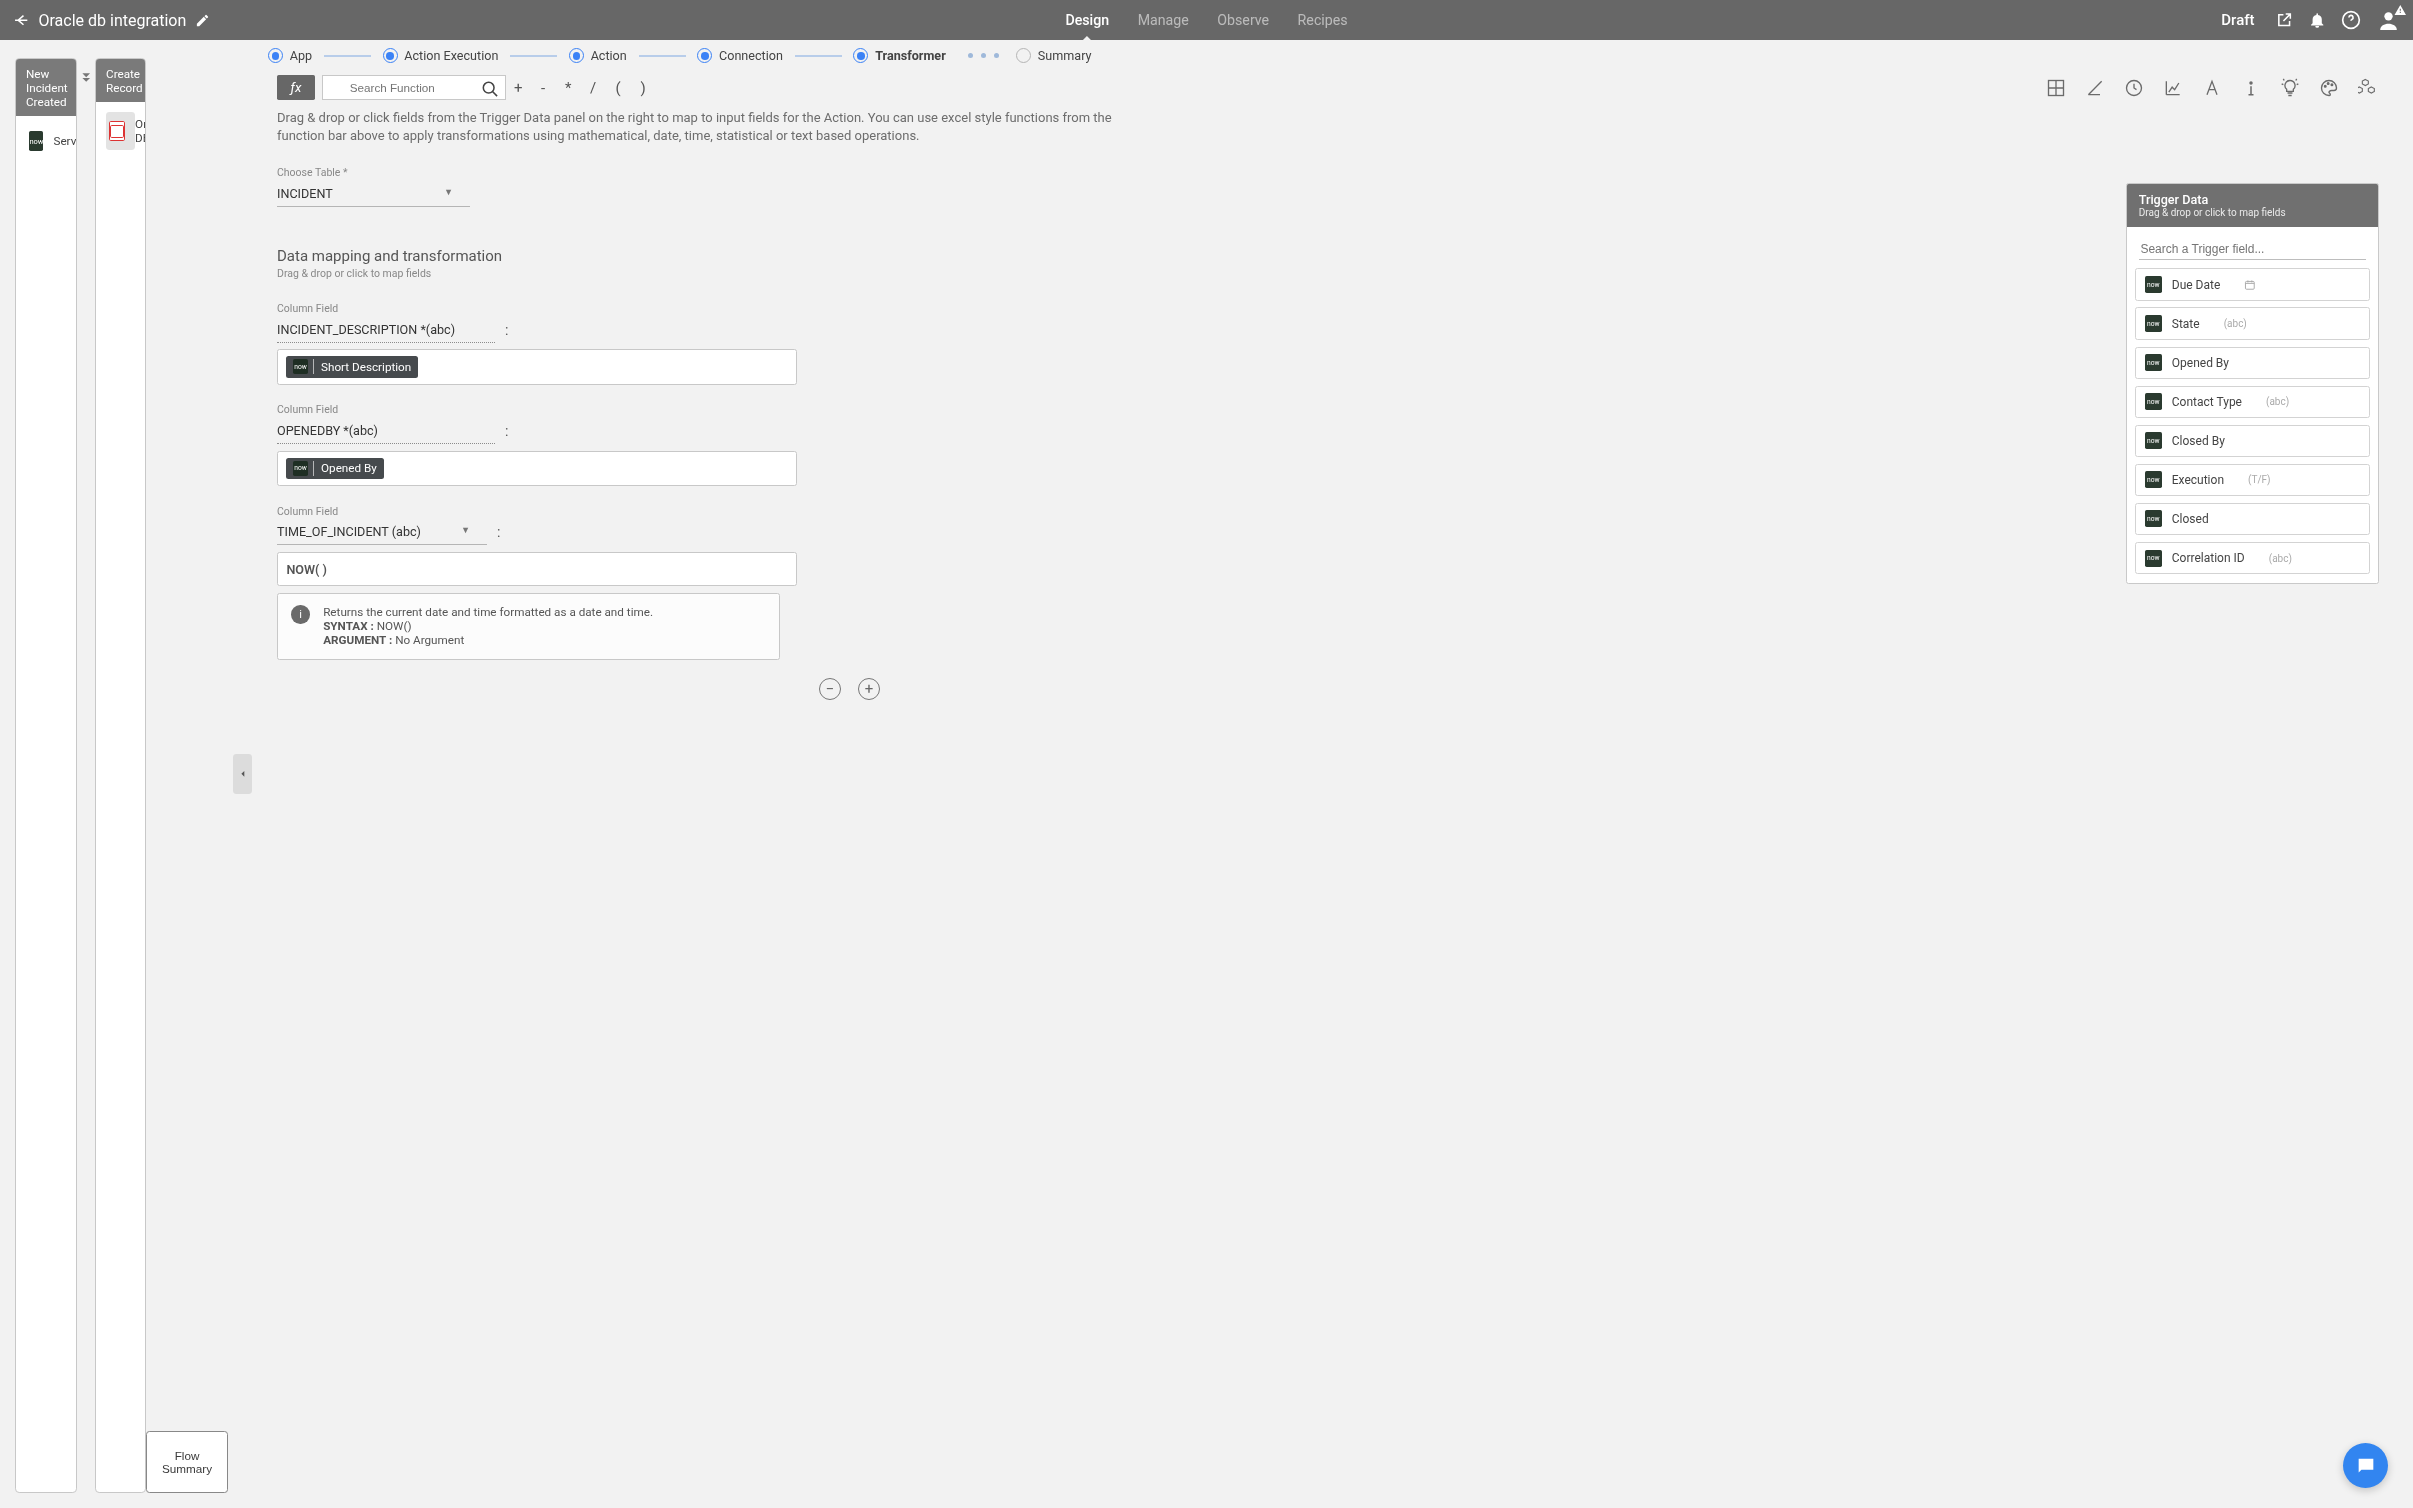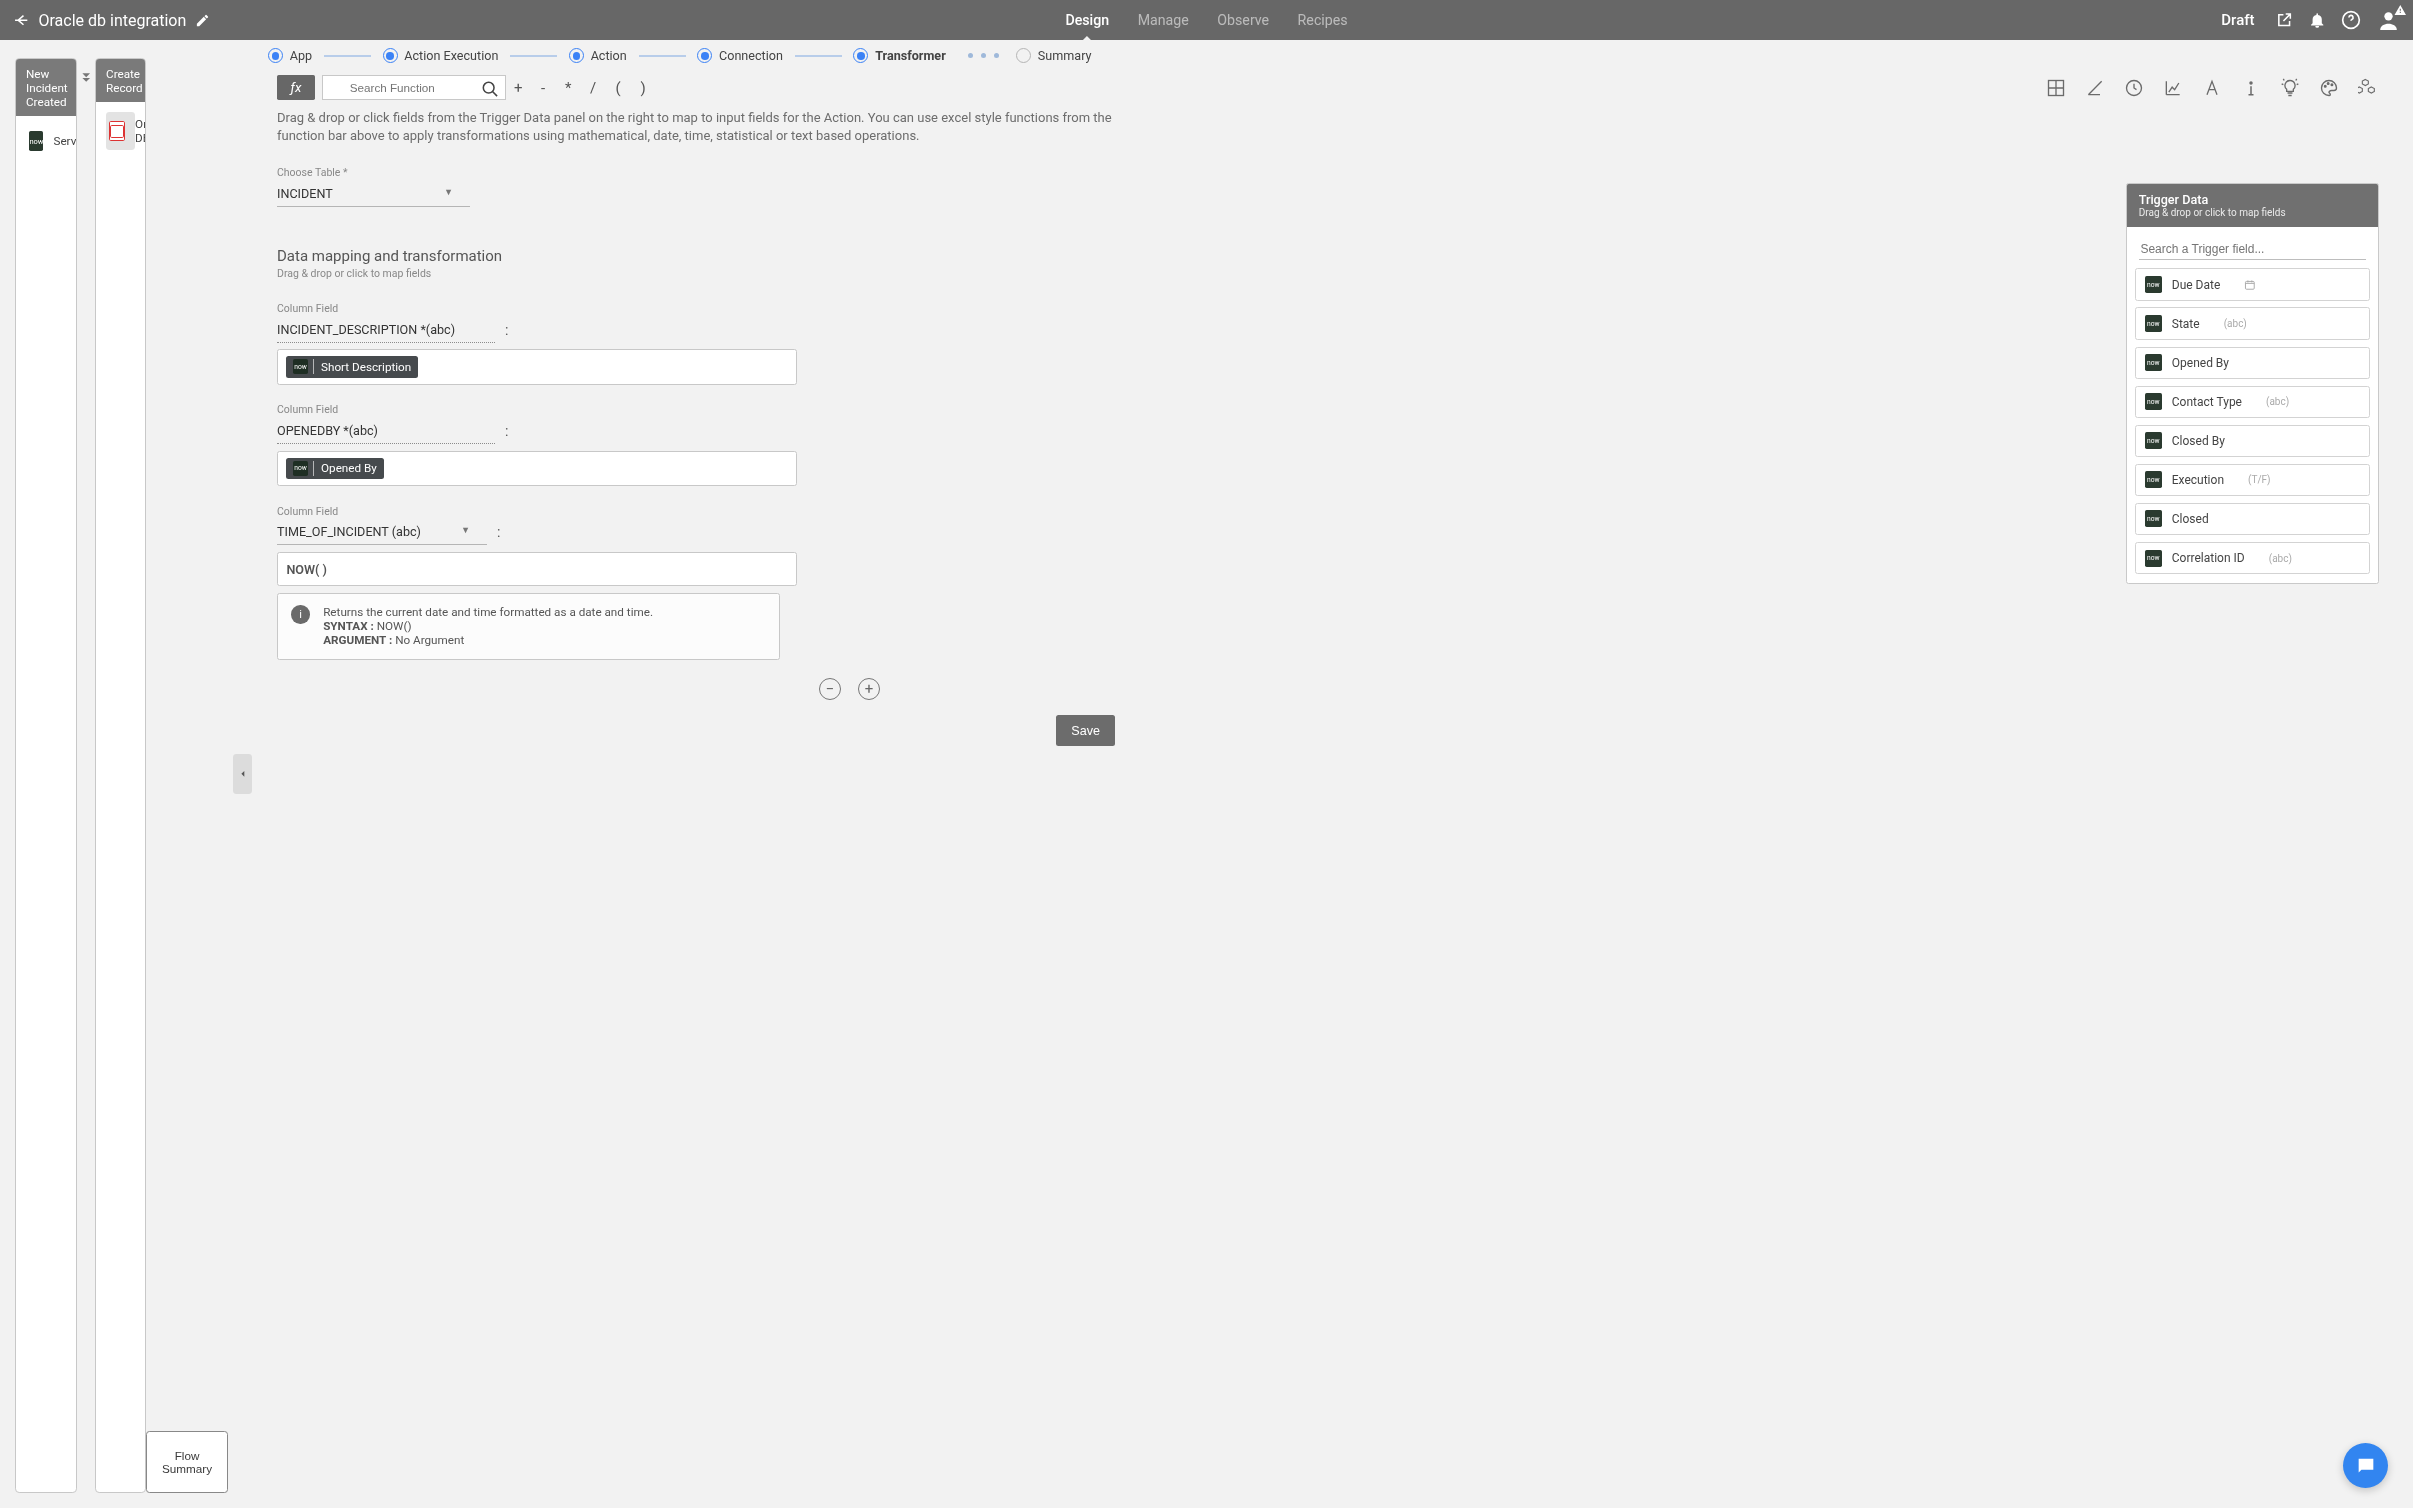--- a/index.html
+++ b/index.html
@@ -394,23 +394,20 @@
             <div><b>ARGUMENT :</b> <span>No Argument</span></div>
           </div>
         </div>
       </div>
 
       <div class="pm-row">
         <span class="c">−</span>
         <span class="c">+</span>
       </div>
 
-      <div class="save-row">
-        <button class="save-btn">Save</button>
-      </div>
 
       <div class="trigger-panel">
         <div class="hdr">
           <div class="t">Trigger Data</div>
           <div class="s">Drag &amp; drop or click to map fields</div>
         </div>
         <div class="search">
           <input placeholder="Search a Trigger field..." style="">
         </div>
         <div class="tf-list" id="tf-list">

